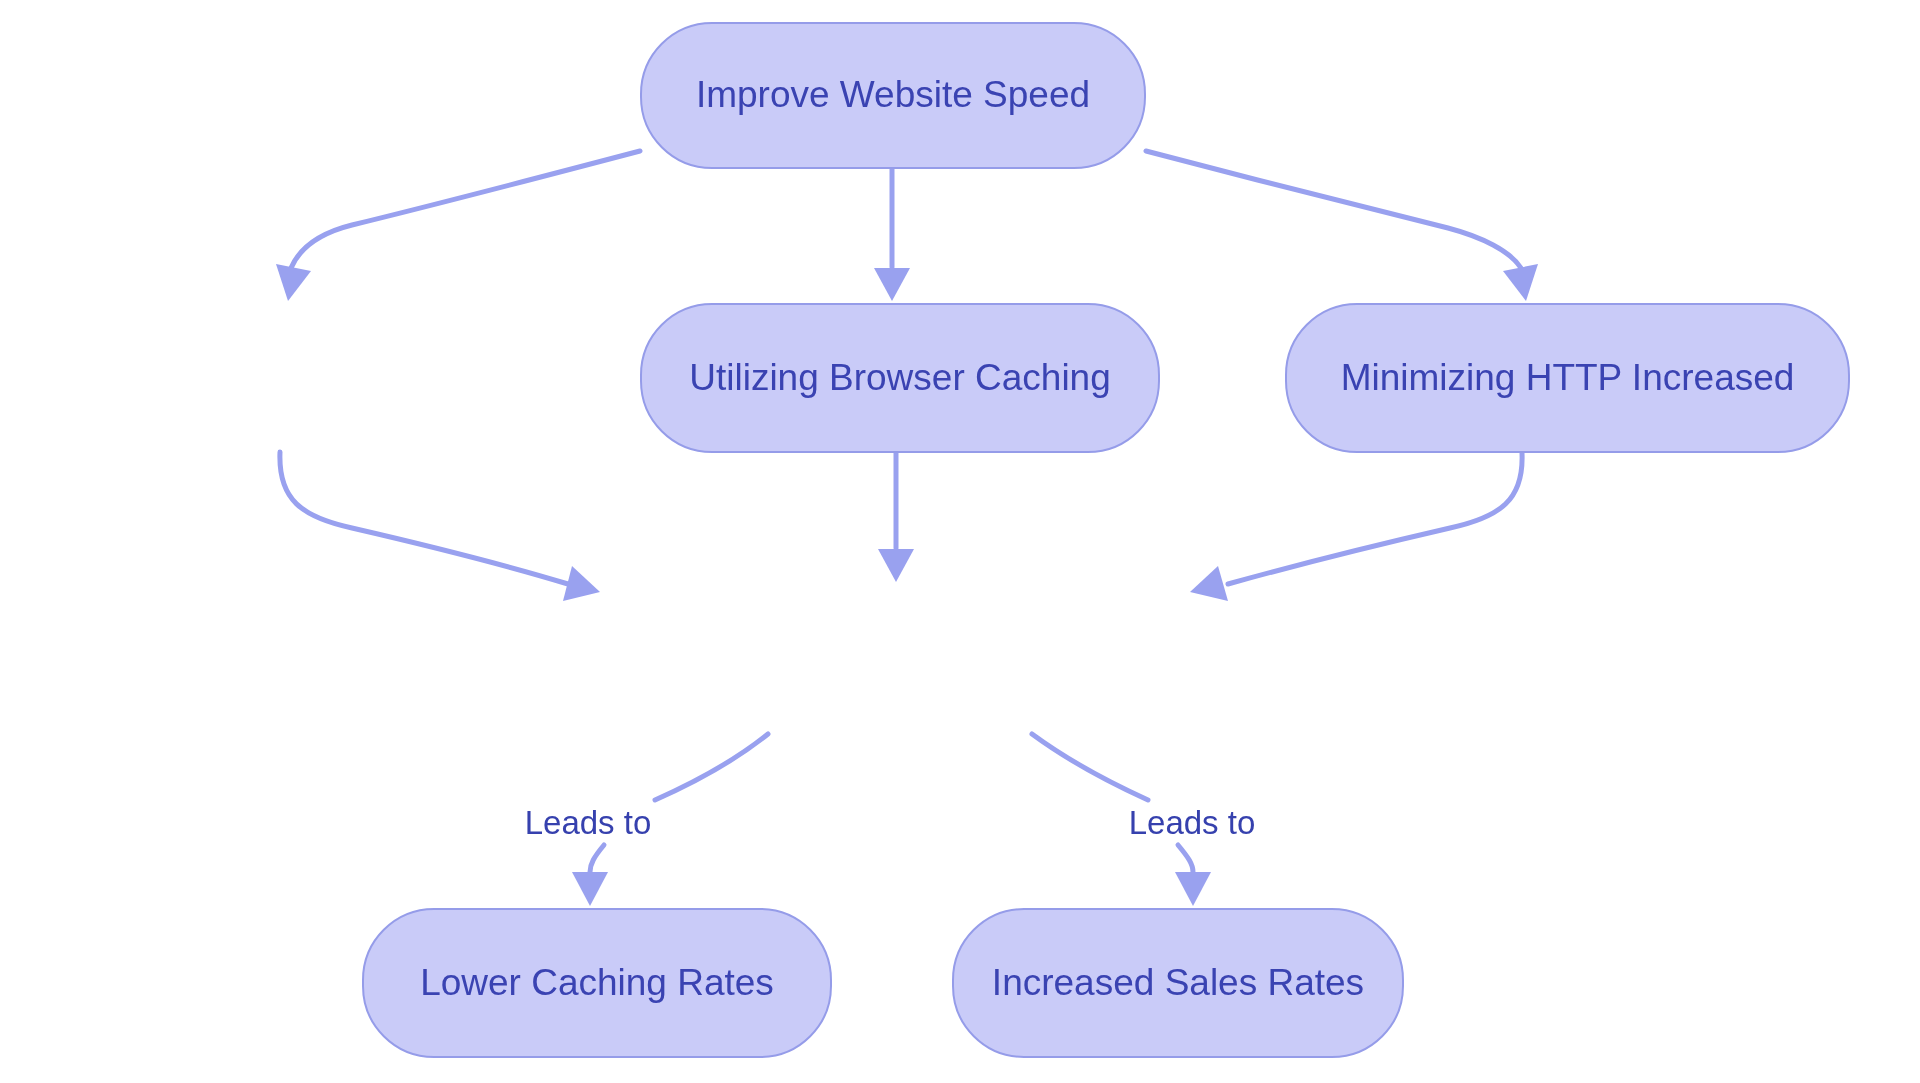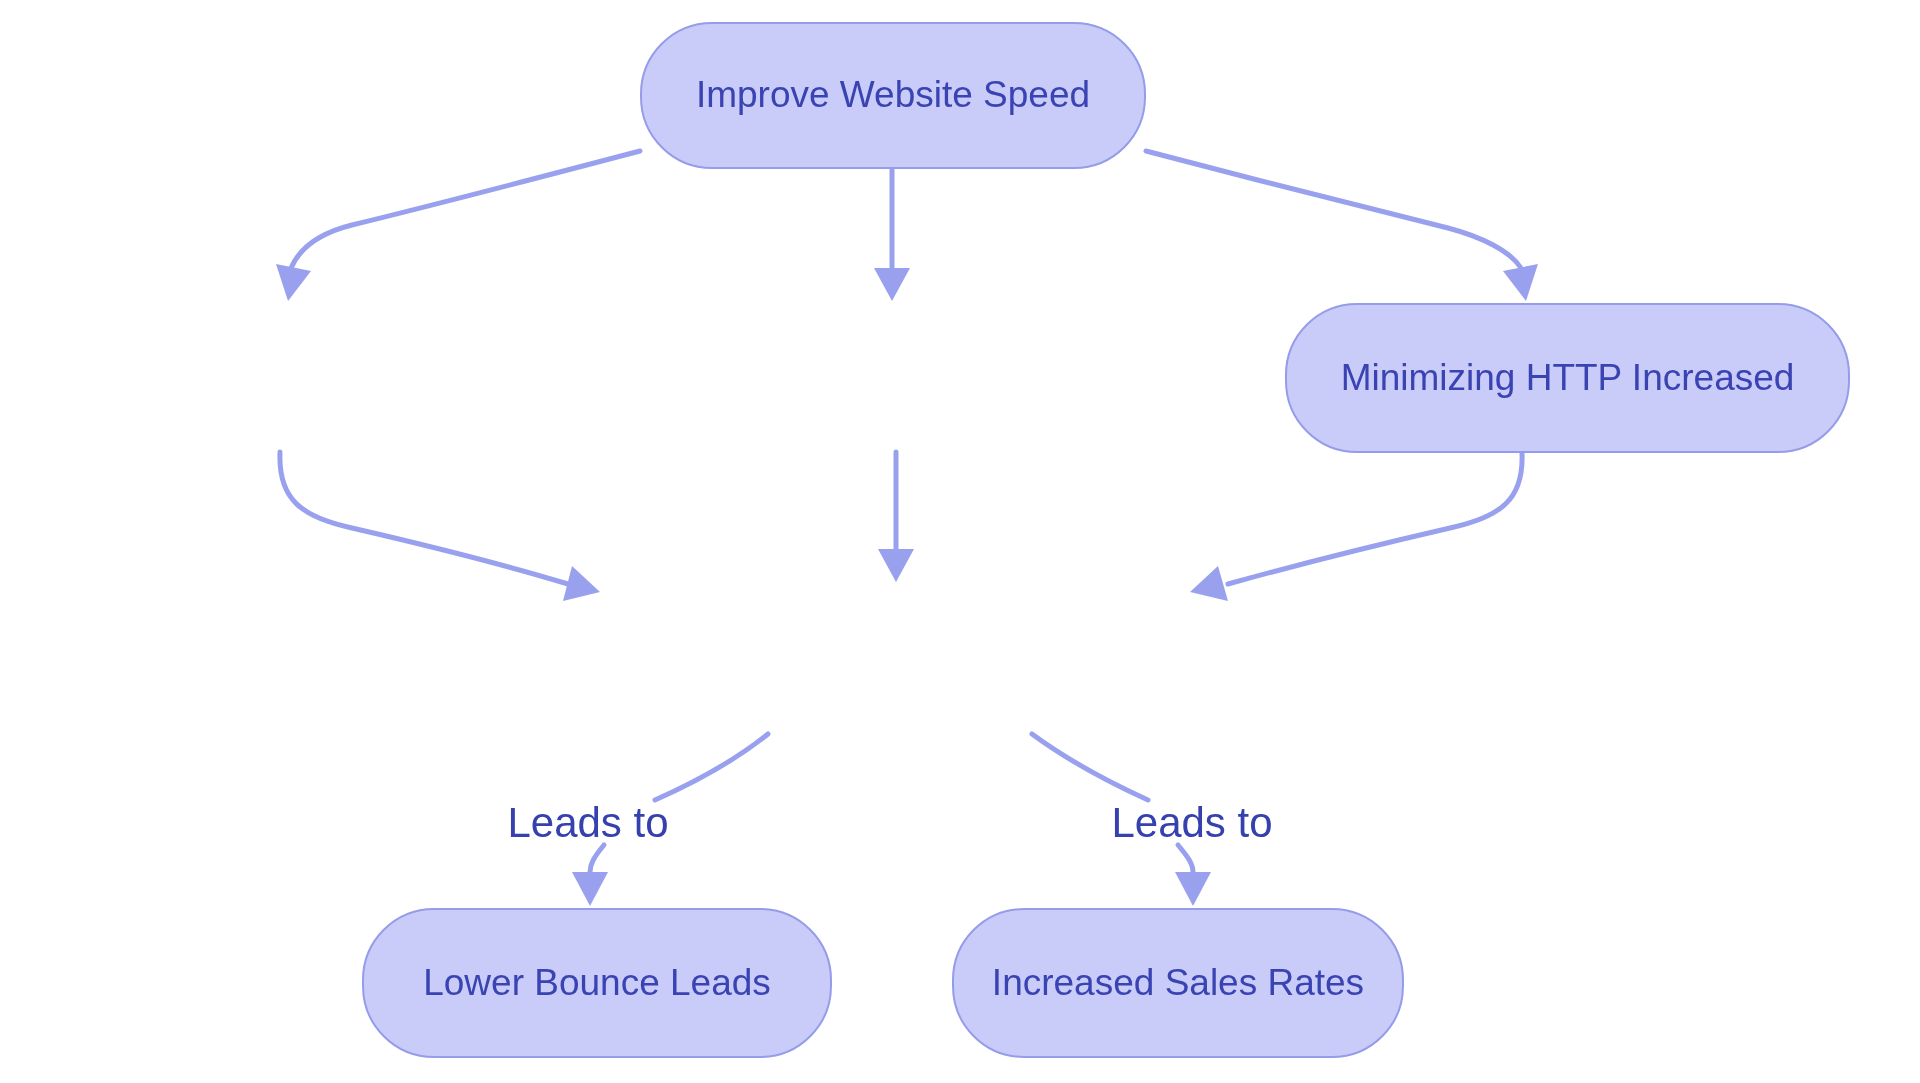--- a/index.html
+++ b/index.html
@@ -43,21 +43,21 @@
     justify-content: center;
     color: #3a43b2;
     font-size: 37px;
     line-height: 1.2;
     white-space: nowrap;
   }
   .edge-label {
     position: absolute;
     transform: translate(-50%, -50%);
     color: #3641ae;
-    font-size: 42px;
+    font-size: 33px;
     white-space: nowrap;
   }
 </style>
 </head>
 <body>
 
 <div id="canvas">
 
   <svg class="edges" viewBox="0 0 1920 1083" aria-hidden="true">
 
@@ -86,28 +86,31 @@
     <path d="M 1032 734 C 1066 759, 1104 780, 1148 800"></path>
     <path d="M 1178 845 C 1188 857, 1193 864, 1193 872"></path>
     <polygon points="1193,906 1211,872 1175,872"></polygon>
   </svg>
 
   <div class="node" style="left:640px; top:22px; width:506px; height:147px;">
     <span>Improve Website Speed</span>
   </div>
 
 
+  <div class="node" style="left:640px; top:303px; width:520px; height:150px;">
+    <span>Utilizing Browser Caching</span>
+  </div>
 
   <div class="node" style="left:1285px; top:303px; width:565px; height:150px;">
     <span>Minimizing HTTP Increased</span>
   </div>
 
 
   <div class="node" style="left:362px; top:908px; width:470px; height:150px;">
-    <span>Lower Bounce Leads</span>
+    <span>Lower Caching Rates</span>
   </div>
 
   <div class="node" style="left:952px; top:908px; width:452px; height:150px;">
     <span>Increased Sales Rates</span>
   </div>
 
   <div class="edge-label" style="left:588px; top:823px;">Leads to</div>
 
   <div class="edge-label" style="left:1192px; top:823px;">Leads to</div>
 

